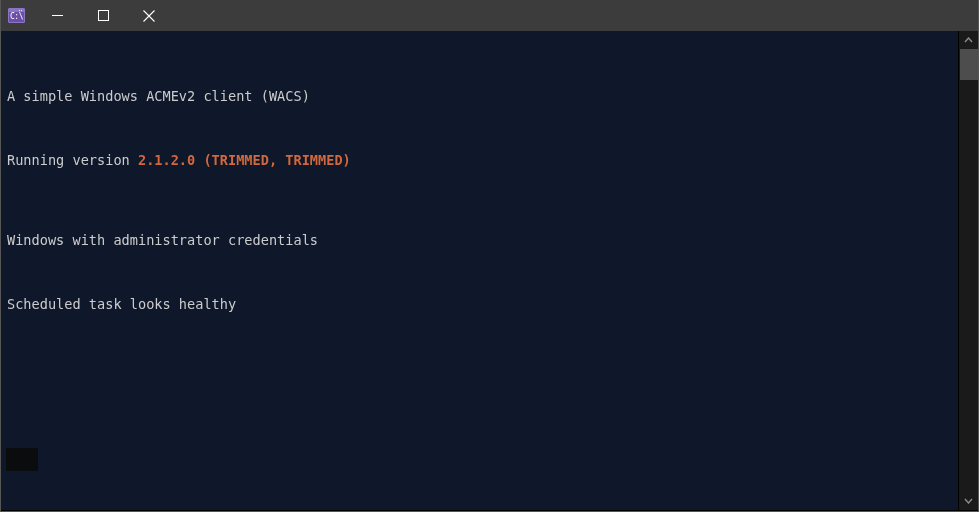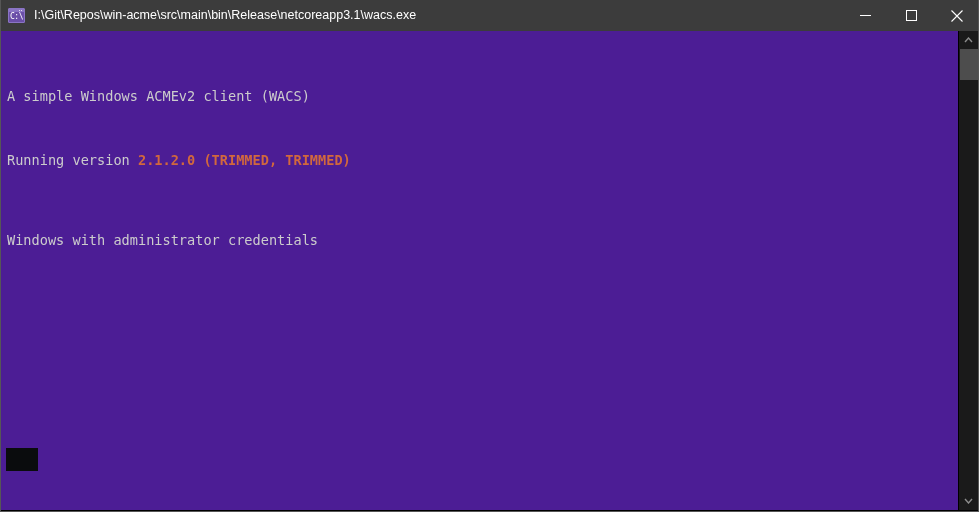--- a/index.html
+++ b/index.html
@@ -101,21 +101,21 @@
   }
   .win-btn svg { display: block; }
 
   
   #console {
     position: absolute;
     left: 0;
     top: 31px;
     width: 958px;
     height: 479px;
-    background: #4c1d95;
+    background: #0f172a;
     overflow: hidden;
     box-sizing: border-box;
   }
 
   #console-text {
     position: absolute;
     left: 6px;
     top: 9px;
     font-family: "DejaVu Sans Mono", monospace;
     font-size: 13.6px;
@@ -180,21 +180,20 @@
 <div id="window">
 
   <div id="titlebar">
     <div id="title-icon">
       <div class="icon-bar"></div>
       <div class="icon-dot d1"></div>
       <div class="icon-dot d2"></div>
       <div class="icon-text">C:\</div>
     </div>
 
-    <div id="title-text">I:\Git\Repos\win-acme\src\main\bin\Release\netcoreapp3.1\wacs.exe</div>
 
     <div id="window-controls">
       <div class="win-btn">
         <svg width="11" height="11" viewBox="0 0 11 11" aria-hidden="true">
           <rect x="0" y="5" width="11" height="1" fill="#ffffff"></rect>
         </svg>
       </div>
       <div class="win-btn">
         <svg width="11" height="11" viewBox="0 0 11 11" aria-hidden="true">
           <rect x="0.5" y="0.5" width="10" height="10" fill="none" stroke="#ffffff" stroke-width="1"></rect>
@@ -212,20 +211,21 @@
 
     <div id="console-text">
 
       <div class="cline"><span class="c-white">A simple Windows ACMEv2 client (WACS)</span></div>
 
       <div class="cline"><span class="c-white">Running version </span><span class="c-orange">2.1.2.0</span><span class="c-orange"> (TRIMMED, TRIMMED)</span></div>
 
 
       <div class="cline"><span class="c-white">Windows with administrator credentials</span></div>
 
+      <div class="cline"><span class="c-white">Scheduled task looks healthy</span></div>
 
 
       <div class="cline c-blank"> </div>
 
       
 
       
 
       
 

